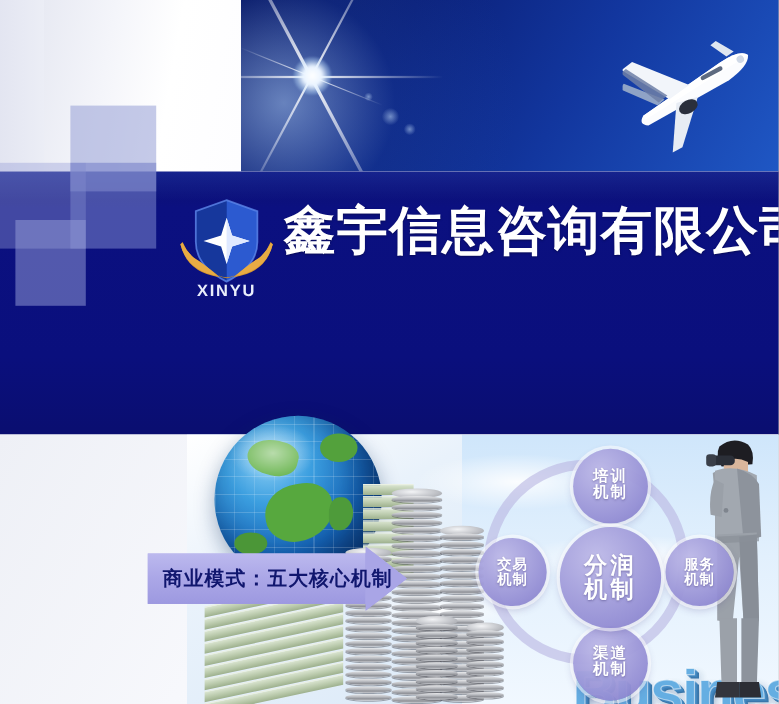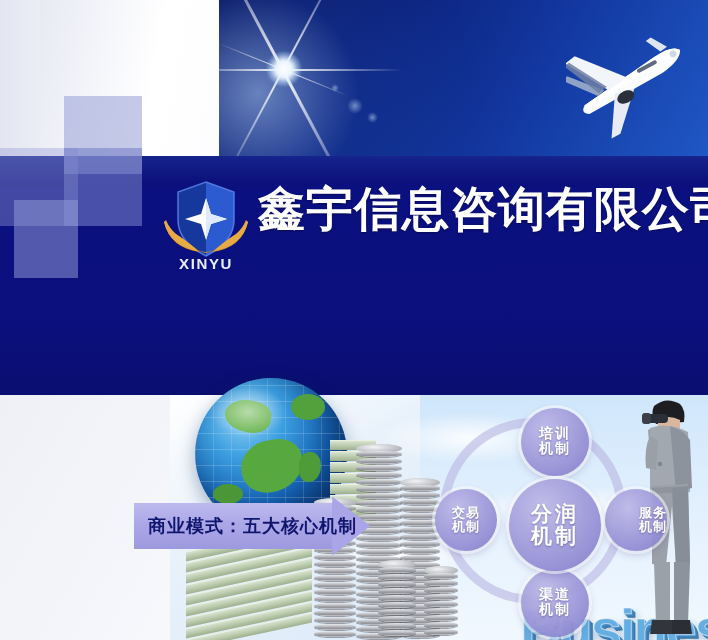--- a/index.html
+++ b/index.html
@@ -198,21 +198,21 @@
     background:radial-gradient(circle at 36% 30%, rgba(190,186,232,.97), rgba(148,142,212,.95) 70%, rgba(128,122,198,.95) 100%);
     box-shadow:0 0 0 3px rgba(255,255,255,.55), 0 3px 8px rgba(70,60,130,.30);
     text-shadow:0 1px 2px rgba(60,50,110,.45);
   }
   .node .ln{display:block;}
   .node-center{
     left:509px;top:479px;width:92px;height:92px;font-size:21px;letter-spacing:3px;
   }
   .node-top   {left:521px;top:408px;width:68px;height:68px;font-size:14px;letter-spacing:2px;}
   .node-left  {left:435px;top:489px;width:62px;height:62px;font-size:13px;letter-spacing:1px;}
-  .node-right {left:605px;top:489px;width:62px;height:62px;font-size:13px;letter-spacing:1px;align-items:flex-end;}
+  .node-right {left:605px;top:489px;width:62px;height:62px;font-size:13px;letter-spacing:1px;}
   .node-bottom{left:521px;top:569px;width:68px;height:68px;font-size:14px;letter-spacing:2px;}
 
   
   .banner{
     position:absolute;left:134px;top:503px;
     width:236px;height:46px;
     display:flex;align-items:center;
     background:linear-gradient(180deg,#b9b6ec 0%,#a9a5e6 45%,#9b97df 100%);
     clip-path:polygon(0 0, 84% 0, 84% -14%, 100% 50%, 84% 114%, 84% 100%, 0 100%);
     box-shadow:0 2px 6px rgba(60,55,120,.28);

